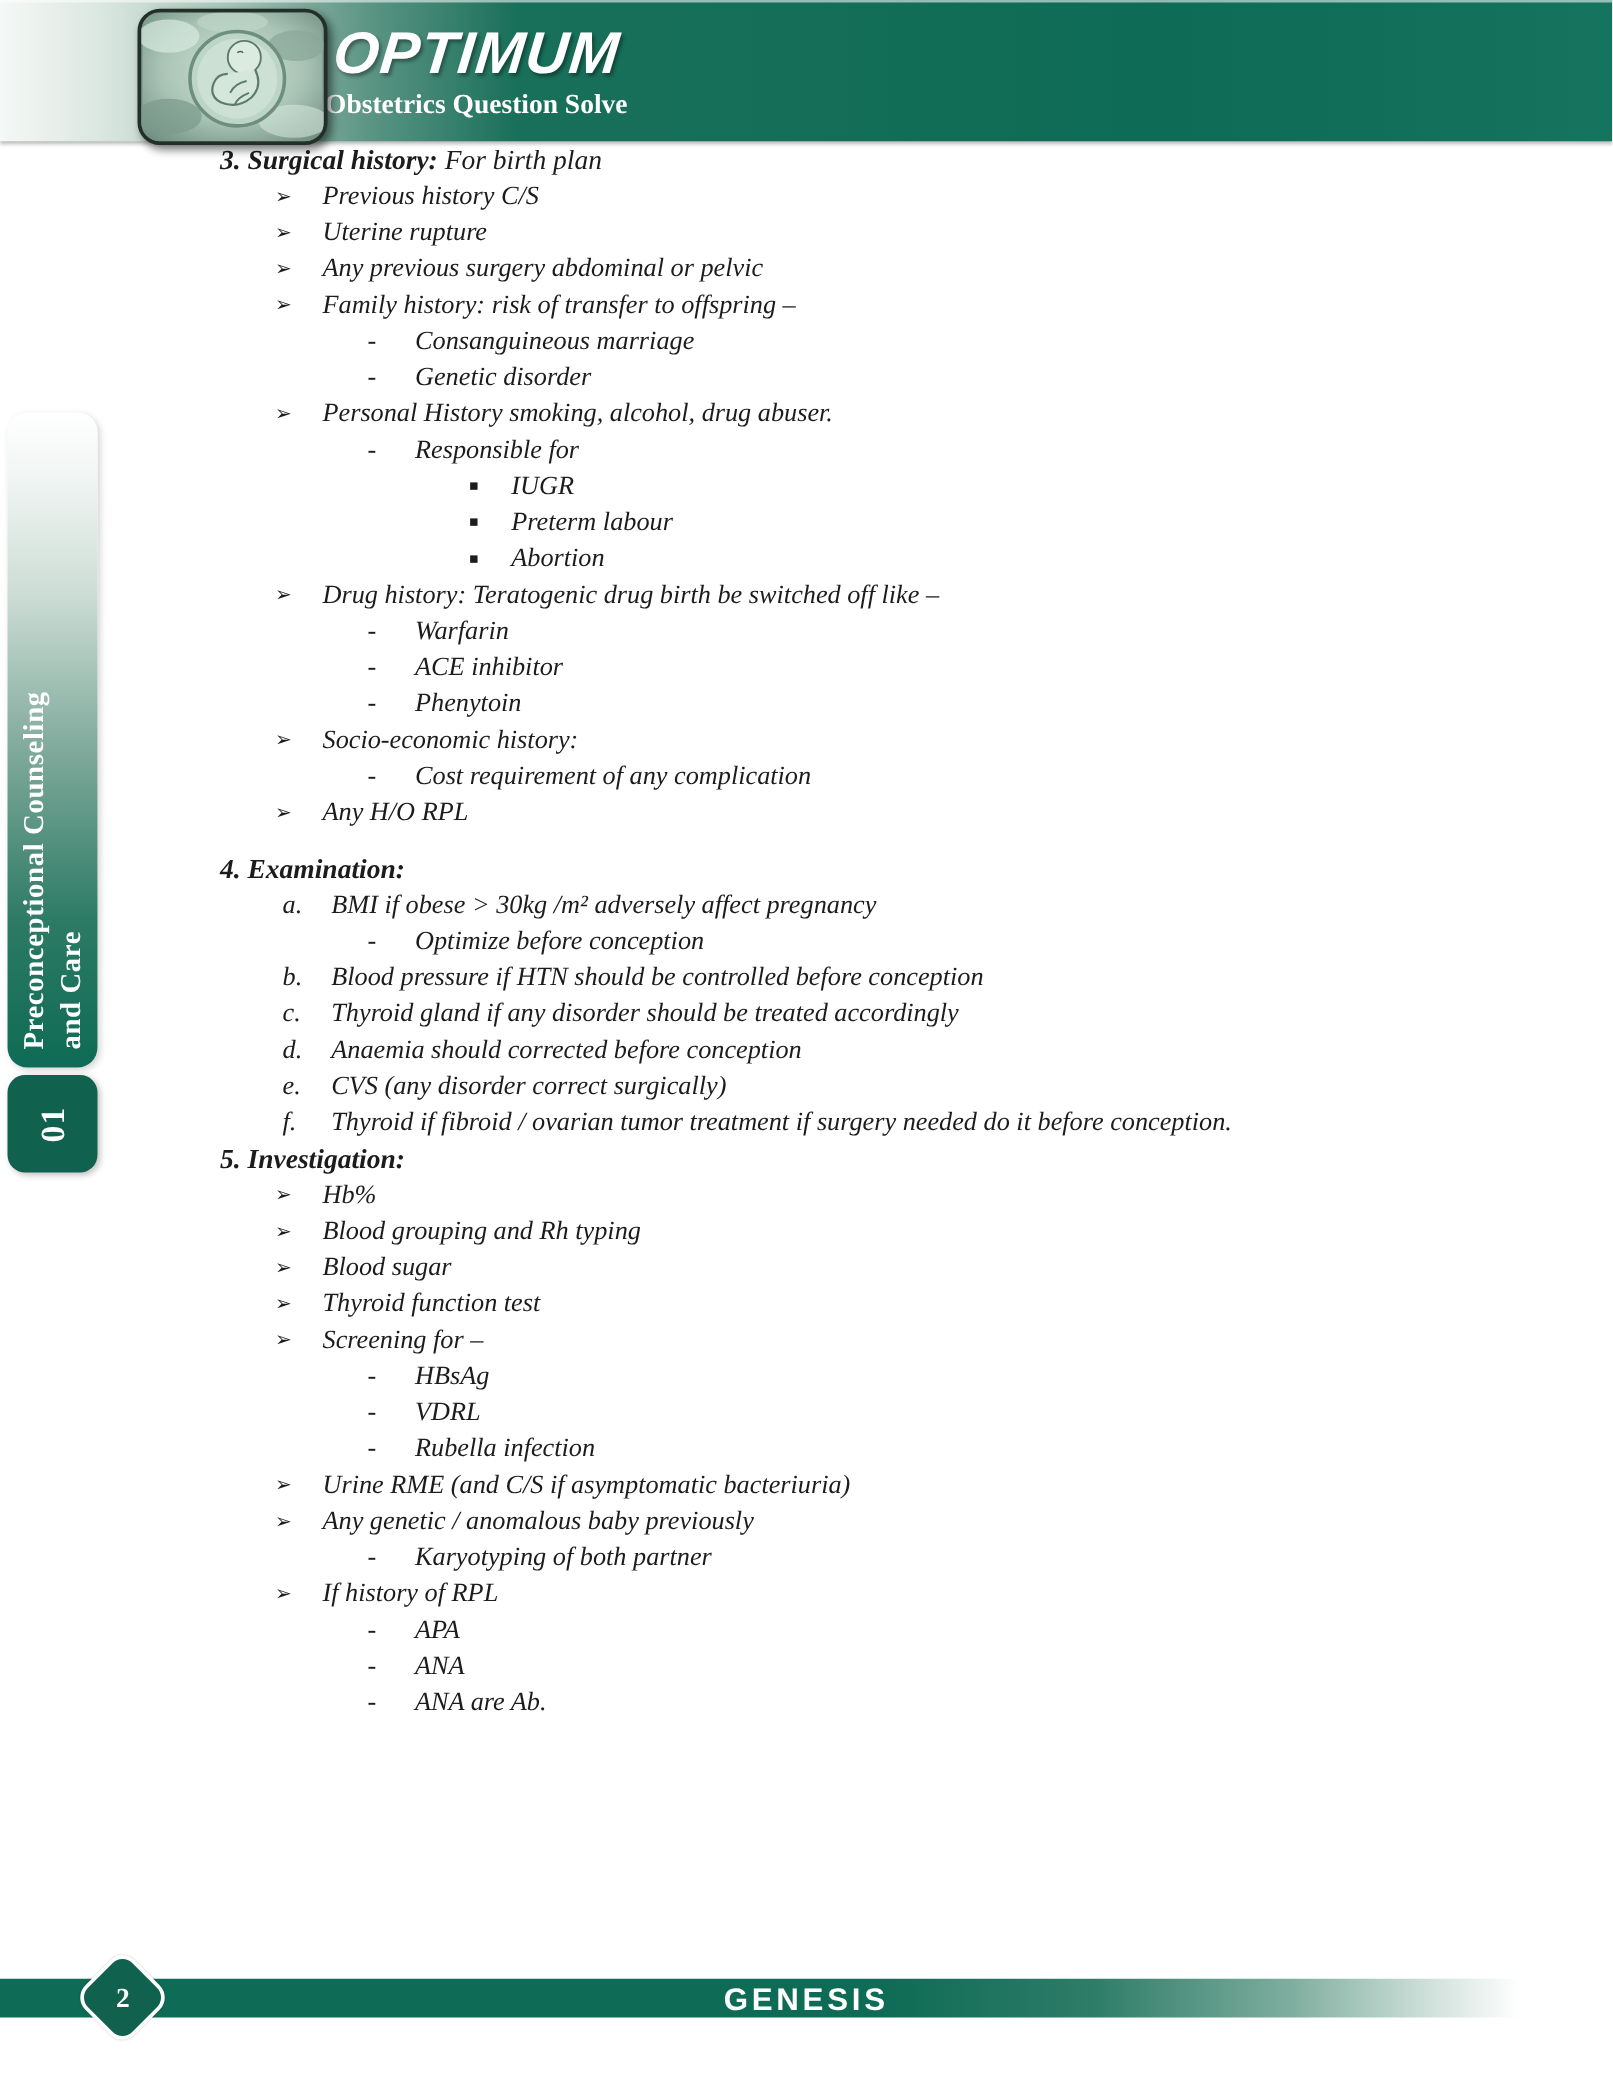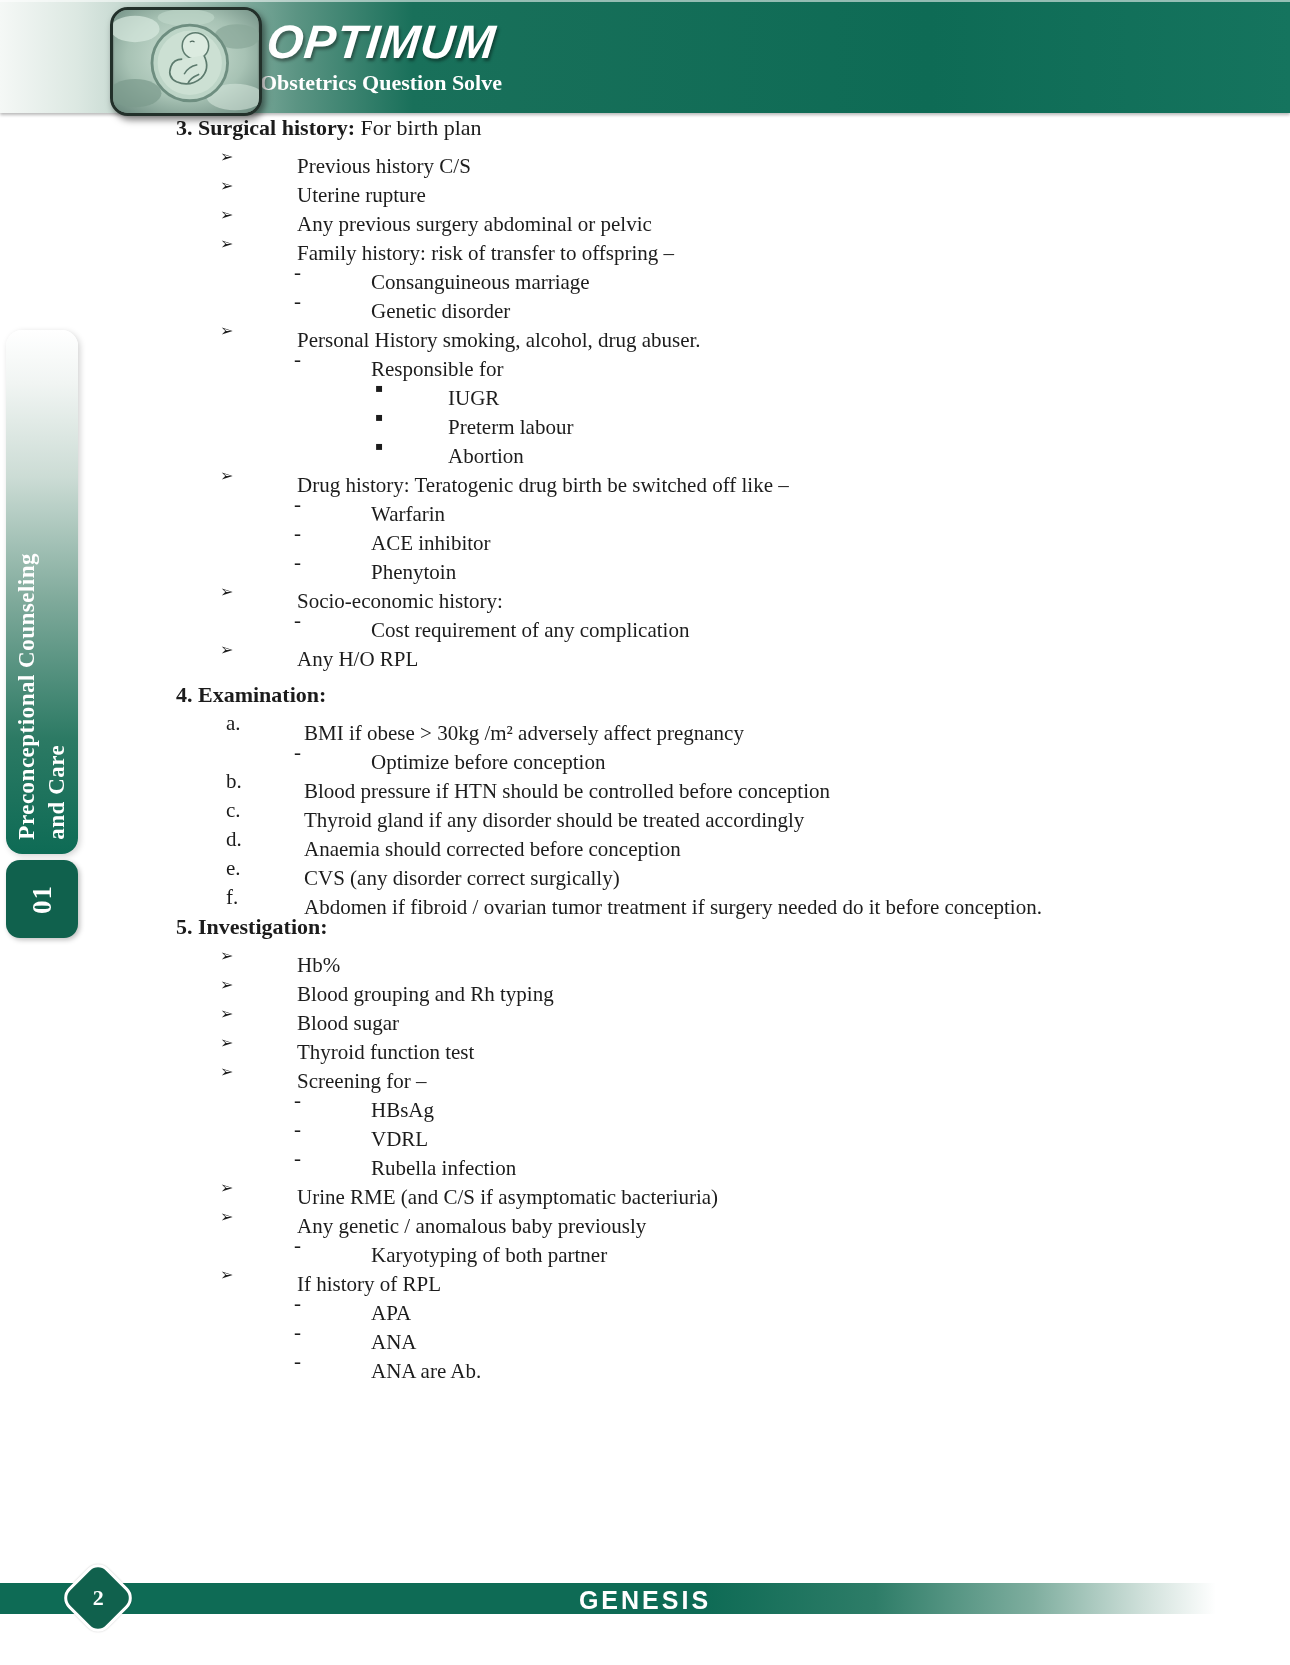--- a/index.html
+++ b/index.html
@@ -48,29 +48,29 @@
     letter-spacing:0.5px; font-family:"Liberation Serif", serif; white-space:nowrap;
   }
   .chapter-badge {
     position:absolute; left:6px; top:860px; width:72px; height:78px;
     background:#10614d; border-radius:14px; box-shadow:2px 2px 5px rgba(0,0,0,0.25);
     display:flex; align-items:center; justify-content:center;
   }
   .chapter-badge .v-text { font-size:27px; letter-spacing:1px; }
 
   
-  .main { position:absolute; top:113px; left:0; width:1192px; }
+  .main { position:absolute; top:113px; left:0; width:1192px;font-style:italic; }
   .section-heading {
     height:29px; line-height:29px; padding-left:176px;
     font-size:22px;
   }
   .section-heading .hb { font-weight:bold; }
   .row { position:relative; height:29px; line-height:29px; font-size:21px; }
   .row .marker { position:absolute; top:0; }
-  .row .text   { position:absolute; top:10px; white-space:nowrap;margin-left:39px; }
+  .row .text   { position:absolute; top:0; white-space:nowrap; }
   .l1 .marker { left:220px; font-family:"DejaVu Sans", sans-serif; font-size:16px; }
   .l1 .text   { left:258px; }
   .l2 .marker { left:294px; }
   .l2 .text   { left:332px; }
   .l3 .marker { left:375px; font-family:"DejaVu Sans", sans-serif; font-size:12px; }
   .l3 .text   { left:409px; }
   .letter .marker { left:226px; }
   .letter .text   { left:265px; }
   .gap16 { margin-top:16px; }
   .gap14 { }
@@ -241,21 +241,21 @@
     <div class="row letter">
         <span class="marker">d.</span>
         <span class="text">Anaemia should corrected before conception</span>
       </div>
     <div class="row letter">
         <span class="marker">e.</span>
         <span class="text">CVS (any disorder correct surgically)</span>
       </div>
     <div class="row letter">
         <span class="marker">f.</span>
-        <span class="text">Abdomen if fibroid / ovarian tumor treatment if surgery needed do it before conception.</span>
+        <span class="text">Thyroid if fibroid / ovarian tumor treatment if surgery needed do it before conception.</span>
       </div>
 
     <div class="section-heading gap14">
       <span class="hb">5. Investigation:</span><span class="hr"></span>
     </div>
     <div class="row l1">
         <span class="marker">➢</span>
         <span class="text">Hb%</span>
       </div>
     <div class="row l1">

